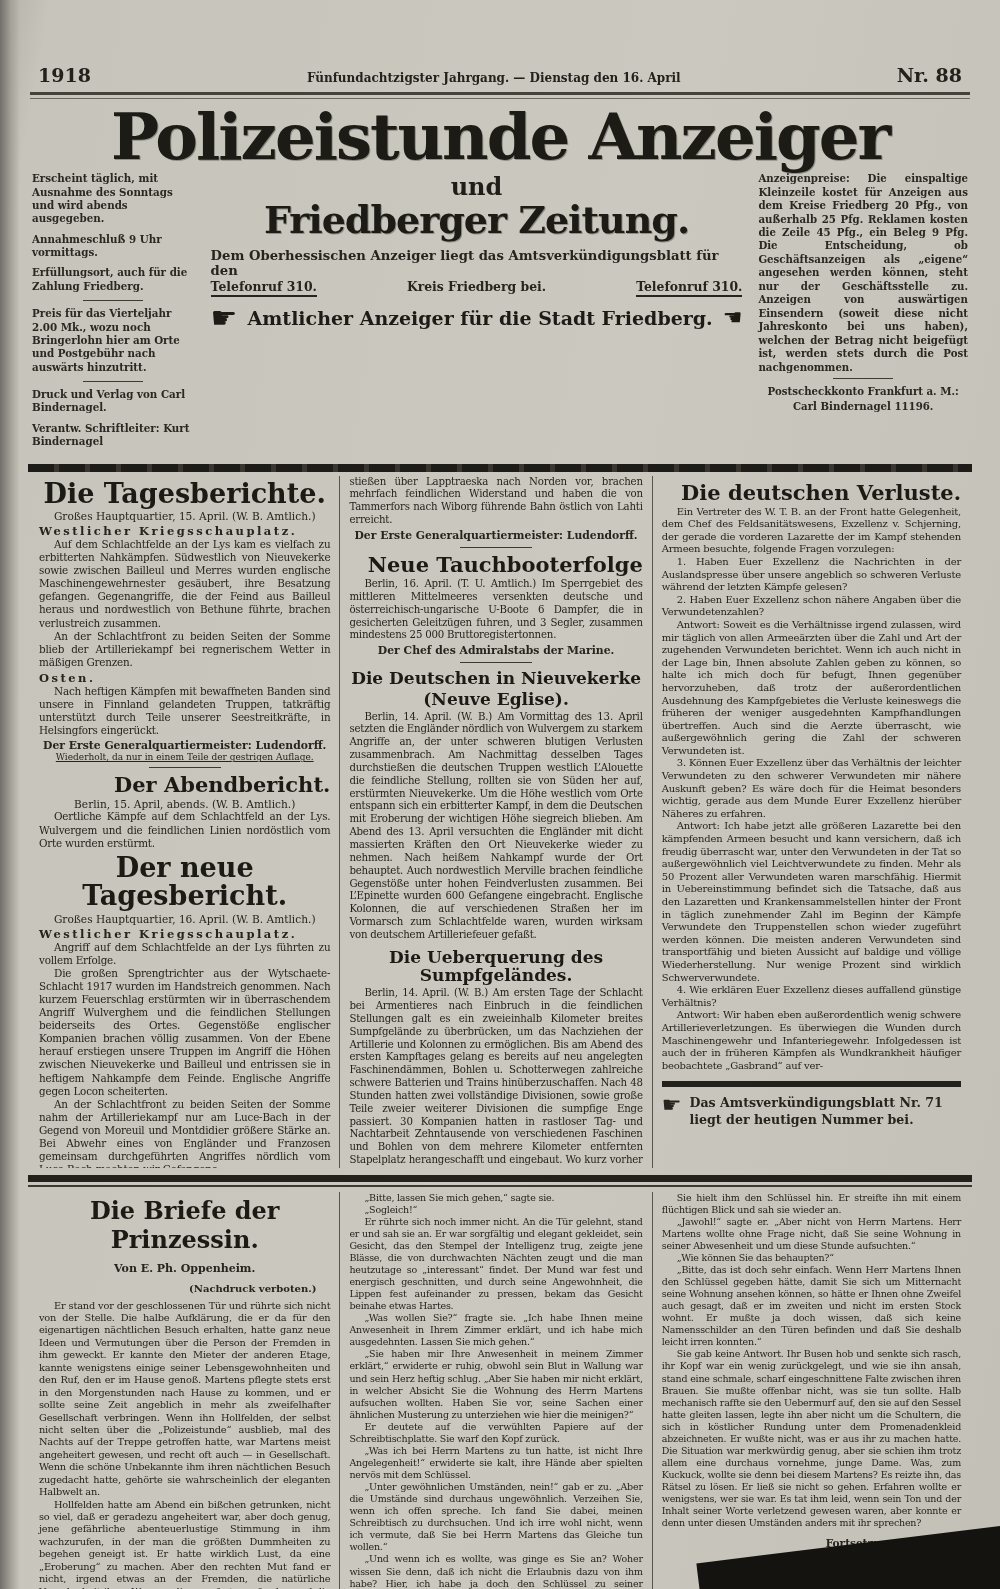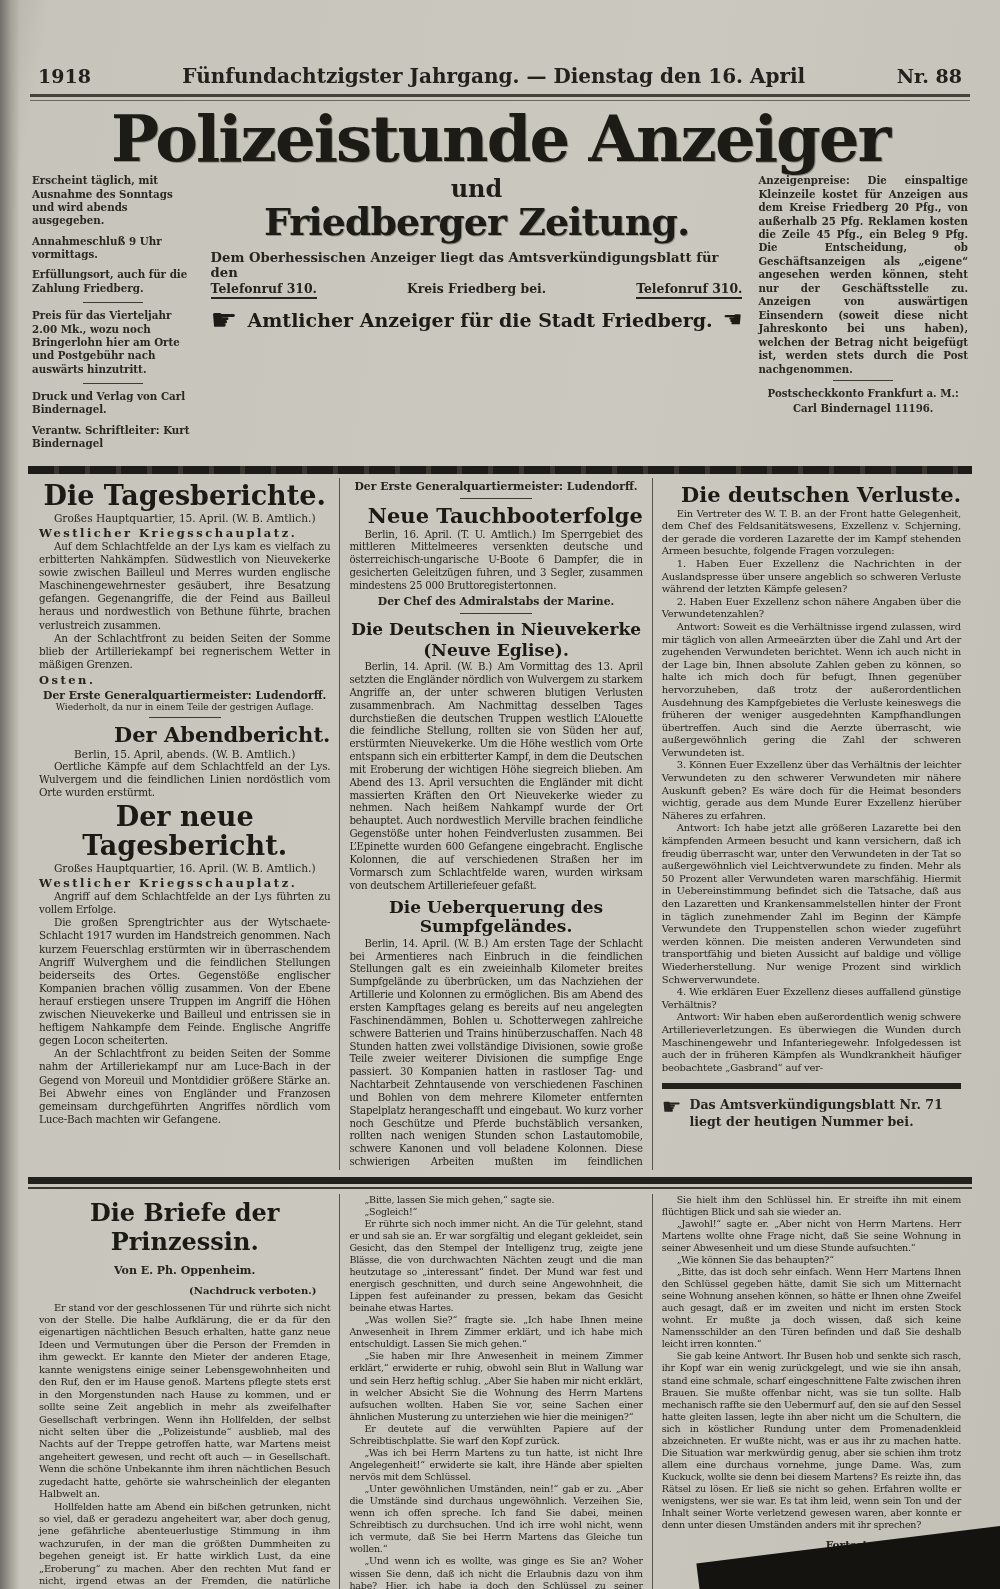--- a/index.html
+++ b/index.html
@@ -6,21 +6,21 @@
   body{width:1000px;height:1589px;overflow:hidden;
        font-family:"DejaVu Serif","Liberation Serif",serif;color:#26241e;
        background:linear-gradient(100deg,#b4b1a8 0%,#c7c4bb 4%,#cbc8bf 55%,#c3c0b7 100%);}
   .page{position:relative;width:1000px;height:1589px;overflow:hidden;}
   .edge-left{position:absolute;left:0;top:0;width:20px;height:100%;
        background:linear-gradient(to right,#716f68,#a5a299 55%,rgba(0,0,0,0));}
   .corner-shadow{position:absolute;right:-30px;bottom:-34px;width:330px;height:80px;
        background:#15130f;transform:rotate(-7deg);}
   .topline{display:flex;justify-content:flex-start;align-items:baseline;
        margin:64px 38px 0 38px;font-weight:bold;font-size:19px;color:#22211c;}
-  .topline .center{flex:1;text-align:center;font-size:20px;}
+  .topline .center{flex:1;text-align:center;font-size:12px;}
   .header-rule{margin:6px 30px 0;border-top:3px solid #45423b;border-bottom:1px solid #6b675e;height:3px;}
   .masthead{margin:4px 0 0;text-align:center;font-size:64px;font-weight:bold;letter-spacing:-2px;
        line-height:1.05;color:#1c1b16;text-shadow:1px 1px 0 rgba(40,38,30,.35);white-space:nowrap;}
   .mid-band{display:flex;margin:2px 32px 0;align-items:flex-start;}
   .info-box{width:180px;font-size:10.3px;font-weight:bold;line-height:1.3;color:#2a2822;}
   .info-box p{margin:0 0 7px;}
   .mini-rule{width:60px;border-top:1px solid #3d3a33;margin:4px auto 6px;}
   .center-band{flex:1;padding:0 16px;text-align:center;}
   .und{font-size:24px;font-weight:bold;margin-top:0;color:#1e1d17;}
   .title2{font-size:38px;font-weight:bold;white-space:nowrap;line-height:1.02;color:#1c1b16;
@@ -44,21 +44,21 @@
   .col2{width:298px;border-left:1px solid #57544c;font-size:10.2px;}
   .col3{width:304px;border-left:1px solid #57544c;font-size:10.0px;}
   .para{margin:0;text-align:justify;text-indent:15px;line-height:1.26;letter-spacing:-0.2px;}
   .para.cont{text-indent:0;}
   .h-xl{margin:4px 0 2px;text-align:center;font-weight:bold;font-size:27px;line-height:1.05;color:#1b1a14;}
   .h-lg{margin:6px 0 2px;text-align:right;font-weight:bold;font-size:21px;line-height:1.05;color:#1b1a14;}
   .h-md{margin:6px 0 2px;text-align:center;font-weight:bold;font-size:17px;line-height:1.1;color:#1b1a14;}
   .h-sub{margin:2px 0 0;font-weight:bold;font-size:11.5px;letter-spacing:2.5px;}
   .dateline{margin:2px 0 0;text-align:center;font-size:10.6px;}
   .signature{margin:2px 0 0;text-align:center;font-size:10.8px;font-weight:bold;}
-  .small-note{margin:0;text-align:center;font-size:9px;}
+  .small-note{margin:0;text-align:center;font-size:9px;text-decoration:underline;}
   .short-rule{width:72px;border-top:1px solid #3d3a33;margin:5px auto;}
   .notice-bar{height:6px;background:#23211c;margin:9px 0 7px;}
   .supp-notice{display:flex;gap:8px;align-items:flex-start;font-size:12.6px;font-weight:bold;line-height:1.35;}
   .feuill-sep{margin:7px 28px 5px;}
   .feuill-sep .bar{height:7px;background:#23211c;}
   .feuill-sep .line{height:2px;background:#3c3931;margin-top:3px;}
   .feuilleton{display:flex;margin:2px 30px 0;height:424px;overflow:hidden;}
   .fcol1{width:296px;font-size:9.8px;}
   .fcol2{width:298px;border-left:1px solid #57544c;font-size:9.5px;}
   .fcol3{width:304px;border-left:1px solid #57544c;font-size:9.5px;}
@@ -122,36 +122,38 @@
   <div class="main-rule"></div>
 
   <section class="news">
     <div class="col col1">
       <h2 class="h-xl">Die Tagesberichte.</h2>
       <p class="dateline">Großes Hauptquartier, 15. April. (W. B. Amtlich.)</p>
       <p class="h-sub">Westlicher Kriegsschauplatz.</p>
       <p class="para">Auf dem Schlachtfelde an der Lys kam es vielfach zu erbitterten Nahkämpfen. Südwestlich von Nieuvekerke sowie zwischen Bailleul und Merres wurden englische Maschinengewehrnester gesäubert, ihre Besatzung gefangen. Gegenangriffe, die der Feind aus Bailleul heraus und nordwestlich von Bethune führte, brachen verlustreich zusammen.</p>
       <p class="para">An der Schlachtfront zu beiden Seiten der Somme blieb der Artilleriekampf bei regnerischem Wetter in mäßigen Grenzen.</p>
       <p class="h-sub">Osten.</p>
+      <p class="para">Nach heftigen Kämpfen mit bewaffneten Banden sind unsere in Finnland gelandeten Truppen, tatkräftig unterstützt durch Teile unserer Seestreitkräfte, in Helsingfors eingerückt.</p>
       <p class="signature">Der Erste Generalquartiermeister: Ludendorff.</p>
       <p class="small-note">Wiederholt, da nur in einem Teile der gestrigen Auflage.</p>
       <div class="short-rule"></div>
       <h3 class="h-lg">Der Abendbericht.</h3>
       <p class="dateline">Berlin, 15. April, abends. (W. B. Amtlich.)</p>
       <p class="para">Oertliche Kämpfe auf dem Schlachtfeld an der Lys. Wulvergem und die feindlichen Linien nordöstlich vom Orte wurden erstürmt.</p>
       <h2 class="h-xl">Der neue Tagesbericht.</h2>
       <p class="dateline">Großes Hauptquartier, 16. April. (W. B. Amtlich.)</p>
       <p class="h-sub">Westlicher Kriegsschauplatz.</p>
       <p class="para">Angriff auf dem Schlachtfelde an der Lys führten zu vollem Erfolge.</p>
       <p class="para">Die großen Sprengtrichter aus der Wytschaete-Schlacht 1917 wurden im Handstreich genommen. Nach kurzem Feuerschlag erstürmten wir in überraschendem Angriff Wulverghem und die feindlichen Stellungen beiderseits des Ortes. Gegenstöße englischer Kompanien brachen völlig zusammen. Von der Ebene herauf erstiegen unsere Truppen im Angriff die Höhen zwischen Nieuvekerke und Bailleul und entrissen sie in heftigem Nahkampfe dem Feinde. Englische Angriffe gegen Locon scheiterten.</p>
       <p class="para">An der Schlachtfront zu beiden Seiten der Somme nahm der Artilleriekampf nur am Luce-Bach in der Gegend von Moreuil und Montdidier größere Stärke an. Bei Abwehr eines von Engländer und Franzosen gemeinsam durchgeführten Angriffes nördlich vom Luce-Bach machten wir Gefangene.</p>
 
     </div>
 
     <div class="col col2">
+      <p class="para cont">stießen über Lapptraeska nach Norden vor, brachen mehrfach feindlichen Widerstand und haben die von Tammerfors nach Wiborg führende Bahn östlich von Lahti erreicht.</p>
       <p class="signature">Der Erste Generalquartiermeister: Ludendorff.</p>
       <div class="short-rule"></div>
       <h3 class="h-lg">Neue Tauchbooterfolge</h3>
       <p class="para">Berlin, 16. April. (T. U. Amtlich.) Im Sperrgebiet des mittleren Mittelmeeres versenkten deutsche und österreichisch-ungarische U-Boote 6 Dampfer, die in gesicherten Geleitzügen fuhren, und 3 Segler, zusammen mindestens 25 000 Bruttoregistertonnen.</p>
       <p class="signature">Der Chef des Admiralstabs der Marine.</p>
       <div class="short-rule"></div>
       <h3 class="h-md">Die Deutschen in Nieuvekerke</h3>
       <h3 class="h-md" style="margin-top:0;">(Neuve Eglise).</h3>
       <p class="para">Berlin, 14. April. (W. B.) Am Vormittag des 13. April setzten die Engländer nördlich von Wulvergem zu starkem Angriffe an, der unter schweren blutigen Verlusten zusammenbrach. Am Nachmittag desselben Tages durchstießen die deutschen Truppen westlich L’Alouette die feindliche Stellung, rollten sie von Süden her auf, erstürmten Nieuvekerke. Um die Höhe westlich vom Orte entspann sich ein erbitterter Kampf, in dem die Deutschen mit Eroberung der wichtigen Höhe siegreich blieben. Am Abend des 13. April versuchten die Engländer mit dicht massierten Kräften den Ort Nieuvekerke wieder zu nehmen. Nach heißem Nahkampf wurde der Ort behauptet. Auch nordwestlich Merville brachen feindliche Gegenstöße unter hohen Feindverlusten zusammen. Bei L’Epinette wurden 600 Gefangene eingebracht. Englische Kolonnen, die auf verschiedenen Straßen her im Vormarsch zum Schlachtfelde waren, wurden wirksam von deutschem Artilleriefeuer gefaßt.</p>
       <h3 class="h-md">Die Ueberquerung des Sumpfgeländes.</h3>
@@ -187,21 +189,21 @@
       <p class="f-byline">Von E. Ph. Oppenheim.</p>
       <p class="f-copy">(Nachdruck verboten.)</p>
       <p class="para">Er stand vor der geschlossenen Tür und rührte sich nicht von der Stelle. Die halbe Aufklärung, die er da für den eigenartigen nächtlichen Besuch erhalten, hatte ganz neue Ideen und Vermutungen über die Person der Fremden in ihm geweckt. Er kannte den Mieter der anderen Etage, kannte wenigstens einige seiner Lebensgewohnheiten und den Ruf, den er im Hause genoß. Martens pflegte stets erst in den Morgenstunden nach Hause zu kommen, und er sollte seine Zeit angeblich in mehr als zweifelhafter Gesellschaft verbringen. Wenn ihn Hollfelden, der selbst nicht selten über die „Polizeistunde“ ausblieb, mal des Nachts auf der Treppe getroffen hatte, war Martens meist angeheitert gewesen, und recht oft auch — in Gesellschaft. Wenn die schöne Unbekannte ihm ihren nächtlichen Besuch zugedacht hatte, gehörte sie wahrscheinlich der eleganten Halbwelt an.</p>
       <p class="para">Hollfelden hatte am Abend ein bißchen getrunken, nicht so viel, daß er geradezu angeheitert war, aber doch genug, jene gefährliche abenteuerlustige Stimmung in ihm wachzurufen, in der man die größten Dummheiten zu begehen geneigt ist. Er hatte wirklich Lust, da eine „Eroberung“ zu machen. Aber den rechten Mut fand er nicht, irgend etwas an der Fremden, die natürliche Vornehmheit ihres Wesens, die er sofort empfunden und die ihn sofort stutzig gemacht hatte, hielt ihn zurück.</p>
 
     </div>
     <div class="col fcol2">
       <p class="para">„Bitte, lassen Sie mich gehen,“ sagte sie.</p>
       <p class="para">„Sogleich!“</p>
       <p class="para">Er rührte sich noch immer nicht. An die Tür gelehnt, stand er und sah sie an. Er war sorgfältig und elegant gekleidet, sein Gesicht, das den Stempel der Intelligenz trug, zeigte jene Blässe, die von durchwachten Nächten zeugt und die man heutzutage so „interessant“ findet. Der Mund war fest und energisch geschnitten, und durch seine Angewohnheit, die Lippen fest aufeinander zu pressen, bekam das Gesicht beinahe etwas Hartes.</p>
-      <p class="para">„Was wollen Sie?“ fragte sie. „Ich habe Ihnen meine Anwesenheit in Ihrem Zimmer erklärt, und ich habe mich entschuldigt. Lassen Sie mich gehen.“</p>
+      <p class="para">„Was wollen Sie?“ fragte sie. „Ich habe Ihnen meine Anwesenheit in Ihrem Zimmer erklärt, und ich habe mich ausgedehnten. Lassen Sie mich gehen.“</p>
       <p class="para">„Sie haben mir Ihre Anwesenheit in meinem Zimmer erklärt,“ erwiderte er ruhig, obwohl sein Blut in Wallung war und sein Herz heftig schlug. „Aber Sie haben mir nicht erklärt, in welcher Absicht Sie die Wohnung des Herrn Martens aufsuchen wollten. Haben Sie vor, seine Sachen einer ähnlichen Musterung zu unterziehen wie hier die meinigen?“</p>
       <p class="para">Er deutete auf die verwühlten Papiere auf der Schreibtischplatte. Sie warf den Kopf zurück.</p>
       <p class="para">„Was ich bei Herrn Martens zu tun hatte, ist nicht Ihre Angelegenheit!“ erwiderte sie kalt, ihre Hände aber spielten nervös mit dem Schlüssel.</p>
       <p class="para">„Unter gewöhnlichen Umständen, nein!“ gab er zu. „Aber die Umstände sind durchaus ungewöhnlich. Verzeihen Sie, wenn ich offen spreche. Ich fand Sie dabei, meinen Schreibtisch zu durchsuchen. Und ich irre wohl nicht, wenn ich vermute, daß Sie bei Herrn Martens das Gleiche tun wollen.“</p>
       <p class="para">„Und wenn ich es wollte, was ginge es Sie an? Woher wissen Sie denn, daß ich nicht die Erlaubnis dazu von ihm habe? Hier, ich habe ja doch den Schlüssel zu seiner Wohnung.“</p>
     </div>
     <div class="col fcol3">
       <p class="para">Sie hielt ihm den Schlüssel hin. Er streifte ihn mit einem flüchtigen Blick und sah sie wieder an.</p>
       <p class="para">„Jawohl!“ sagte er. „Aber nicht von Herrn Martens. Herr Martens wollte ohne Frage nicht, daß Sie seine Wohnung in seiner Abwesenheit und um diese Stunde aufsuchten.“</p>
       <p class="para">„Wie können Sie das behaupten?“</p>

